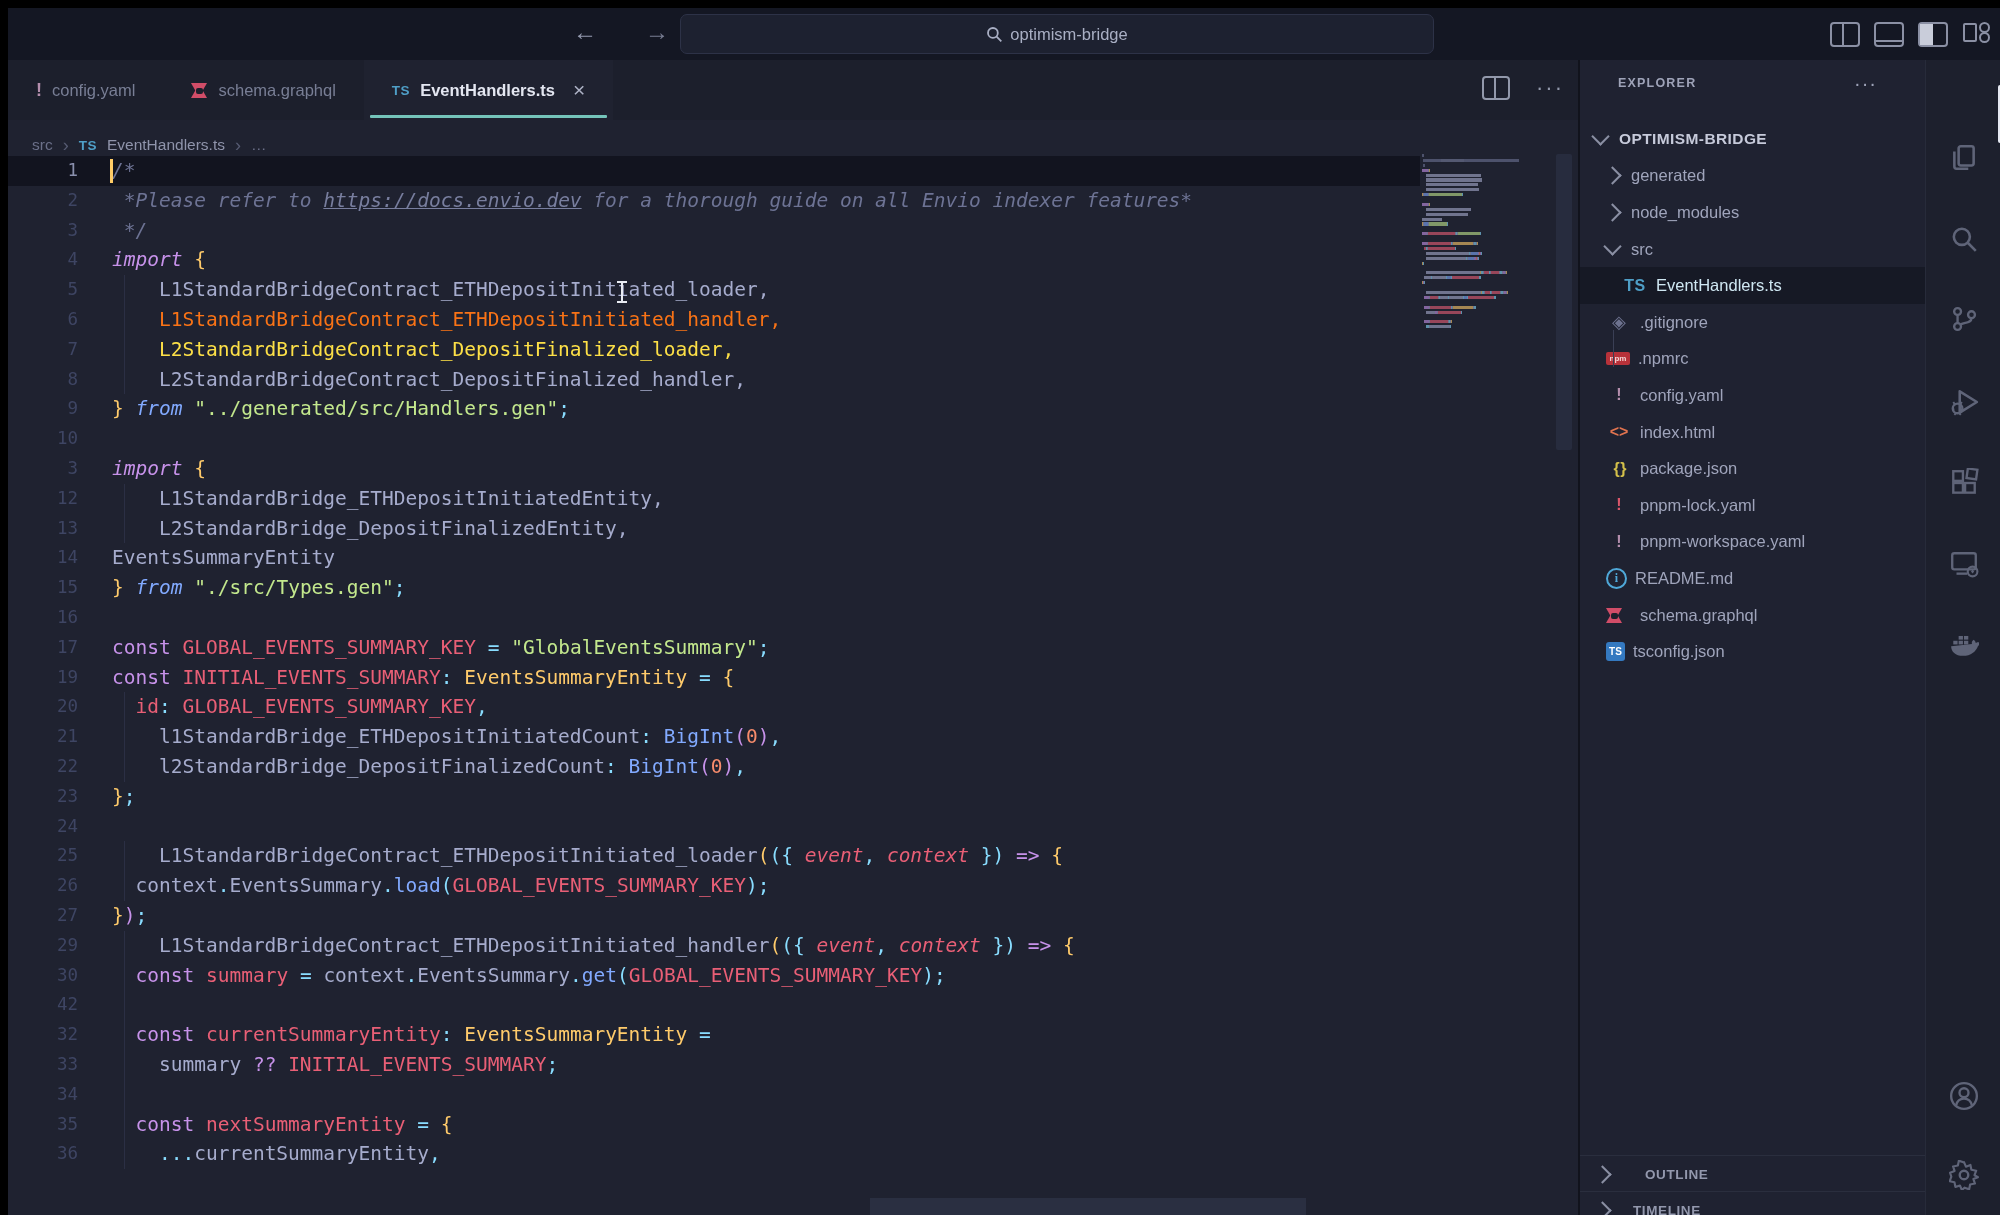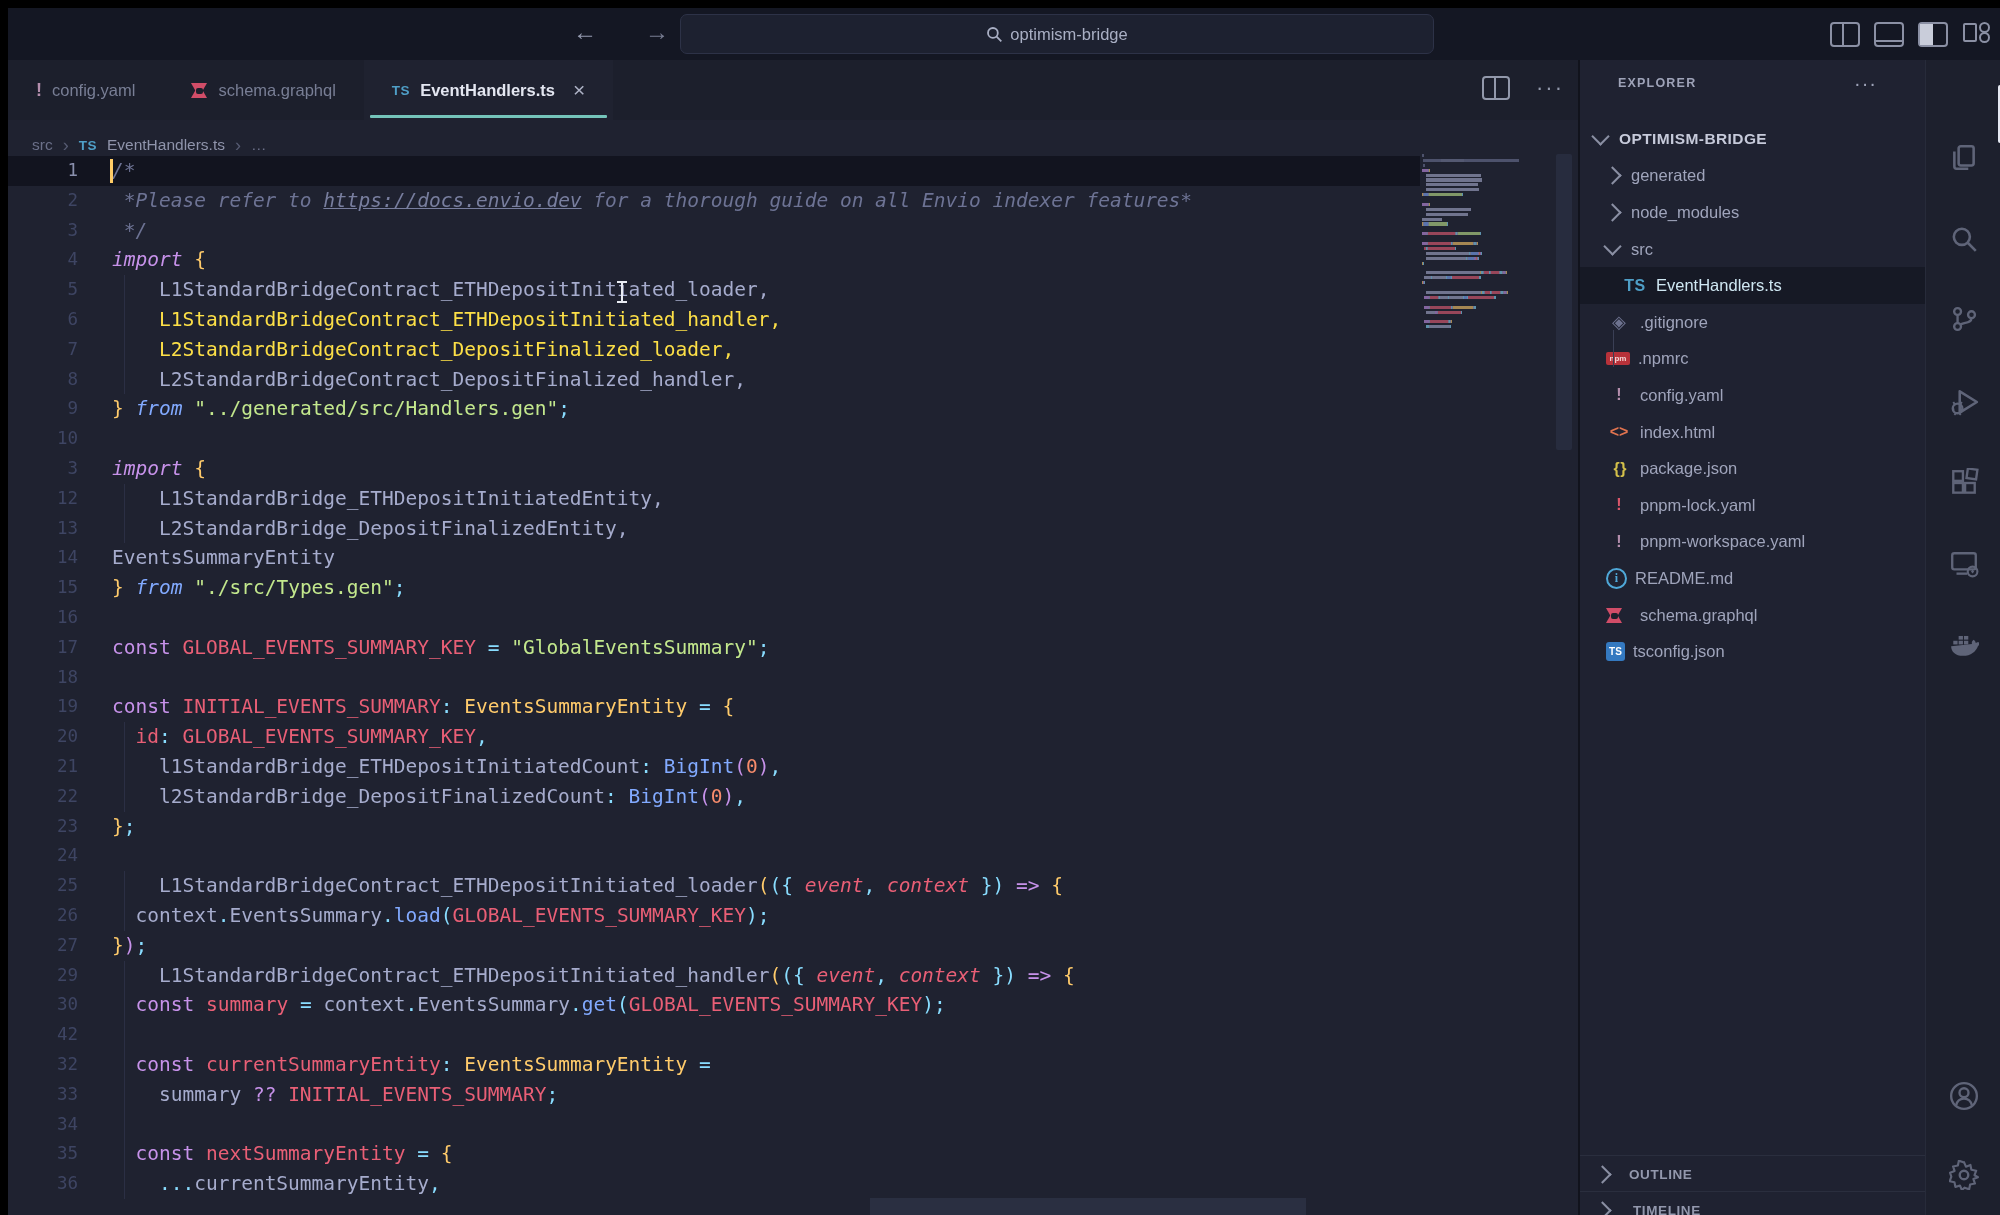--- a/index.html
+++ b/index.html
@@ -146,33 +146,32 @@
     <span style="color:#8f94ab">EventHandlers.ts</span>
     <span class="sep">›</span>
     <span>…</span>
   </div>
   <div id="code-area">
       <div class="code-line current"><span class="ln">1</span><span class="ctext"><span style="color: rgb(109, 115, 148); font-style: italic;">/*</span></span><span class="cursor-caret"></span></div>
       <div class="code-line"><span class="ln">2</span><span class="ctext"><span style="color: rgb(109, 115, 148); font-style: italic;"> *Please refer to </span><span style="color: rgb(120, 126, 158); font-style: italic; text-decoration: underline;">https://docs.envio.dev</span><span style="color: rgb(109, 115, 148); font-style: italic;"> for a thorough guide on all Envio indexer features*</span></span></div>
       <div class="code-line"><span class="ln">3</span><span class="ctext"><span style="color: rgb(109, 115, 148); font-style: italic;"> */</span></span></div>
       <div class="code-line"><span class="ln">4</span><span class="ctext"><span style="color: rgb(199, 146, 234); font-style: italic;">import</span><span style="color: rgb(166, 172, 205);"> </span><span style="color: rgb(255, 203, 107);">{</span></span></div>
       <div class="code-line"><span class="guide"></span><span class="ln">5</span><span class="ctext"><span style="color: rgb(166, 172, 205);">    L1StandardBridgeContract_ETHDepositInitiated_loader,</span></span></div>
-      <div class="code-line"><span class="guide"></span><span class="ln">6</span><span class="ctext"><span style="color: #fde047;">    L1StandardBridgeContract_ETHDepositInitiated_handler,</span></span></div>
+      <div class="code-line"><span class="guide"></span><span class="ln">6</span><span class="ctext"><span style="color: #f97316;">    L1StandardBridgeContract_ETHDepositInitiated_handler,</span></span></div>
       <div class="code-line"><span class="guide"></span><span class="ln">7</span><span class="ctext"><span style="color: #fde047;">    L2StandardBridgeContract_DepositFinalized_loader,</span></span></div>
       <div class="code-line"><span class="guide"></span><span class="ln">8</span><span class="ctext"><span style="color: rgb(166, 172, 205);">    L2StandardBridgeContract_DepositFinalized_handler,</span></span></div>
       <div class="code-line"><span class="ln">9</span><span class="ctext"><span style="color: rgb(255, 203, 107);">}</span><span style="color: rgb(166, 172, 205);"> </span><span style="color: rgb(130, 170, 255); font-style: italic;">from</span><span style="color: rgb(166, 172, 205);"> </span><span style="color: rgb(195, 232, 141);">"../generated/src/Handlers.gen"</span><span style="color: rgb(137, 221, 255);">;</span></span></div>
       <div class="code-line"><span class="ln">10</span><span class="ctext"></span></div>
       <div class="code-line"><span class="ln">3</span><span class="ctext"><span style="color: rgb(199, 146, 234); font-style: italic;">import</span><span style="color: rgb(166, 172, 205);"> </span><span style="color: rgb(255, 203, 107);">{</span></span></div>
       <div class="code-line"><span class="guide"></span><span class="ln">12</span><span class="ctext"><span style="color: rgb(166, 172, 205);">    L1StandardBridge_ETHDepositInitiatedEntity,</span></span></div>
       <div class="code-line"><span class="guide"></span><span class="ln">13</span><span class="ctext"><span style="color: rgb(166, 172, 205);">    L2StandardBridge_DepositFinalizedEntity,</span></span></div>
       <div class="code-line"><span class="ln">14</span><span class="ctext"><span style="color: rgb(166, 172, 205);">EventsSummaryEntity</span></span></div>
       <div class="code-line"><span class="ln">15</span><span class="ctext"><span style="color: rgb(255, 203, 107);">}</span><span style="color: rgb(166, 172, 205);"> </span><span style="color: rgb(130, 170, 255); font-style: italic;">from</span><span style="color: rgb(166, 172, 205);"> </span><span style="color: rgb(195, 232, 141);">"./src/Types.gen"</span><span style="color: rgb(137, 221, 255);">;</span></span></div>
       <div class="code-line"><span class="ln">16</span><span class="ctext"></span></div>
       <div class="code-line"><span class="ln">17</span><span class="ctext"><span style="color: rgb(199, 146, 234);">const</span><span style="color: rgb(166, 172, 205);"> </span><span style="color: rgb(233, 95, 118);">GLOBAL_EVENTS_SUMMARY_KEY</span><span style="color: rgb(166, 172, 205);"> </span><span style="color: rgb(137, 221, 255);">=</span><span style="color: rgb(166, 172, 205);"> </span><span style="color: rgb(195, 232, 141);">"GlobalEventsSummary"</span><span style="color: rgb(137, 221, 255);">;</span></span></div>
-      <div class="code-line"><span class="ln">18</span><span class="ctext"></span></div>
       <div class="code-line"><span class="ln">19</span><span class="ctext"><span style="color: rgb(199, 146, 234);">const</span><span style="color: rgb(166, 172, 205);"> </span><span style="color: rgb(233, 95, 118);">INITIAL_EVENTS_SUMMARY</span><span style="color: rgb(137, 221, 255);">:</span><span style="color: rgb(166, 172, 205);"> </span><span style="color: rgb(255, 203, 107);">EventsSummaryEntity</span><span style="color: rgb(166, 172, 205);"> </span><span style="color: rgb(137, 221, 255);">=</span><span style="color: rgb(166, 172, 205);"> </span><span style="color: rgb(255, 203, 107);">{</span></span></div>
       <div class="code-line"><span class="guide"></span><span class="ln">20</span><span class="ctext"><span style="color: rgb(166, 172, 205);">  </span><span style="color: rgb(233, 95, 118);">id</span><span style="color: rgb(137, 221, 255);">:</span><span style="color: rgb(166, 172, 205);"> </span><span style="color: rgb(233, 95, 118);">GLOBAL_EVENTS_SUMMARY_KEY</span><span style="color: rgb(137, 221, 255);">,</span></span></div>
       <div class="code-line"><span class="guide"></span><span class="ln">21</span><span class="ctext"><span style="color: rgb(166, 172, 205);">    l1StandardBridge_ETHDepositInitiatedCount</span><span style="color: rgb(137, 221, 255);">:</span><span style="color: rgb(166, 172, 205);"> </span><span style="color: rgb(130, 170, 255);">BigInt</span><span style="color: rgb(199, 146, 234);">(</span><span style="color: rgb(247, 140, 108);">0</span><span style="color: rgb(199, 146, 234);">)</span><span style="color: rgb(137, 221, 255);">,</span></span></div>
       <div class="code-line"><span class="guide"></span><span class="ln">22</span><span class="ctext"><span style="color: rgb(166, 172, 205);">    l2StandardBridge_DepositFinalizedCount</span><span style="color: rgb(137, 221, 255);">:</span><span style="color: rgb(166, 172, 205);"> </span><span style="color: rgb(130, 170, 255);">BigInt</span><span style="color: rgb(199, 146, 234);">(</span><span style="color: rgb(247, 140, 108);">0</span><span style="color: rgb(199, 146, 234);">)</span><span style="color: rgb(137, 221, 255);">,</span></span></div>
       <div class="code-line"><span class="ln">23</span><span class="ctext"><span style="color: rgb(255, 203, 107);">}</span><span style="color: rgb(137, 221, 255);">;</span></span></div>
       <div class="code-line"><span class="ln">24</span><span class="ctext"></span></div>
       <div class="code-line"><span class="guide"></span><span class="ln">25</span><span class="ctext"><span style="color: rgb(166, 172, 205);">    L1StandardBridgeContract_ETHDepositInitiated_loader</span><span style="color: rgb(255, 203, 107);">(</span><span style="color: rgb(137, 221, 255);">({</span><span style="color: rgb(166, 172, 205);"> </span><span style="color: rgb(233, 95, 118); font-style: italic;">event</span><span style="color: rgb(137, 221, 255);">,</span><span style="color: rgb(166, 172, 205);"> </span><span style="color: rgb(233, 95, 118); font-style: italic;">context</span><span style="color: rgb(166, 172, 205);"> </span><span style="color: rgb(137, 221, 255);">})</span><span style="color: rgb(166, 172, 205);"> </span><span style="color: rgb(199, 146, 234);">=&gt;</span><span style="color: rgb(166, 172, 205);"> </span><span style="color: rgb(255, 203, 107);">{</span></span></div>
       <div class="code-line"><span class="guide"></span><span class="ln">26</span><span class="ctext"><span style="color: rgb(166, 172, 205);">  context</span><span style="color: rgb(137, 221, 255);">.</span><span style="color: rgb(166, 172, 205);">EventsSummary</span><span style="color: rgb(137, 221, 255);">.</span><span style="color: rgb(130, 170, 255);">load</span><span style="color: rgb(137, 221, 255);">(</span><span style="color: rgb(233, 95, 118);">GLOBAL_EVENTS_SUMMARY_KEY</span><span style="color: rgb(137, 221, 255);">)</span><span style="color: rgb(137, 221, 255);">;</span></span></div>
       <div class="code-line"><span class="ln">27</span><span class="ctext"><span style="color: rgb(255, 203, 107);">}</span><span style="color: rgb(199, 146, 234);">)</span><span style="color: rgb(137, 221, 255);">;</span></span></div>
       <div class="code-line"><span class="guide"></span><span class="ln">29</span><span class="ctext"><span style="color: rgb(166, 172, 205);">    L1StandardBridgeContract_ETHDepositInitiated_handler</span><span style="color: rgb(255, 203, 107);">(</span><span style="color: rgb(137, 221, 255);">({</span><span style="color: rgb(166, 172, 205);"> </span><span style="color: rgb(233, 95, 118); font-style: italic;">event</span><span style="color: rgb(137, 221, 255);">,</span><span style="color: rgb(166, 172, 205);"> </span><span style="color: rgb(233, 95, 118); font-style: italic;">context</span><span style="color: rgb(166, 172, 205);"> </span><span style="color: rgb(137, 221, 255);">})</span><span style="color: rgb(166, 172, 205);"> </span><span style="color: rgb(199, 146, 234);">=&gt;</span><span style="color: rgb(166, 172, 205);"> </span><span style="color: rgb(255, 203, 107);">{</span></span></div>
@@ -294,21 +293,21 @@
       </div>
       <div class="tree-row" style="top: 573.4px; padding-left: 26px;">
         <span class="ico-ts-square tree-ico">TS</span>
         <span>tsconfig.json</span>
       </div>
     </div>
   <div class="src-guide" style="top:270px;height:37px"></div>
   <div id="sections">
       <div class="panel-sec" style="top: 1095px;">
         <span class="chev right"></span>
-        <span style="margin-left: 8px;">OUTLINE</span>
+        <span style="margin-left: 24px;">OUTLINE</span>
       </div>
       <div class="panel-sec" style="top: 1131px;">
         <span class="chev right"></span>
         <span style="margin-left: 12px;">TIMELINE</span>
       </div>
     </div>
 </div>
 
 <div class="abs" id="activitybar">
   <div id="active-indicator"></div>

